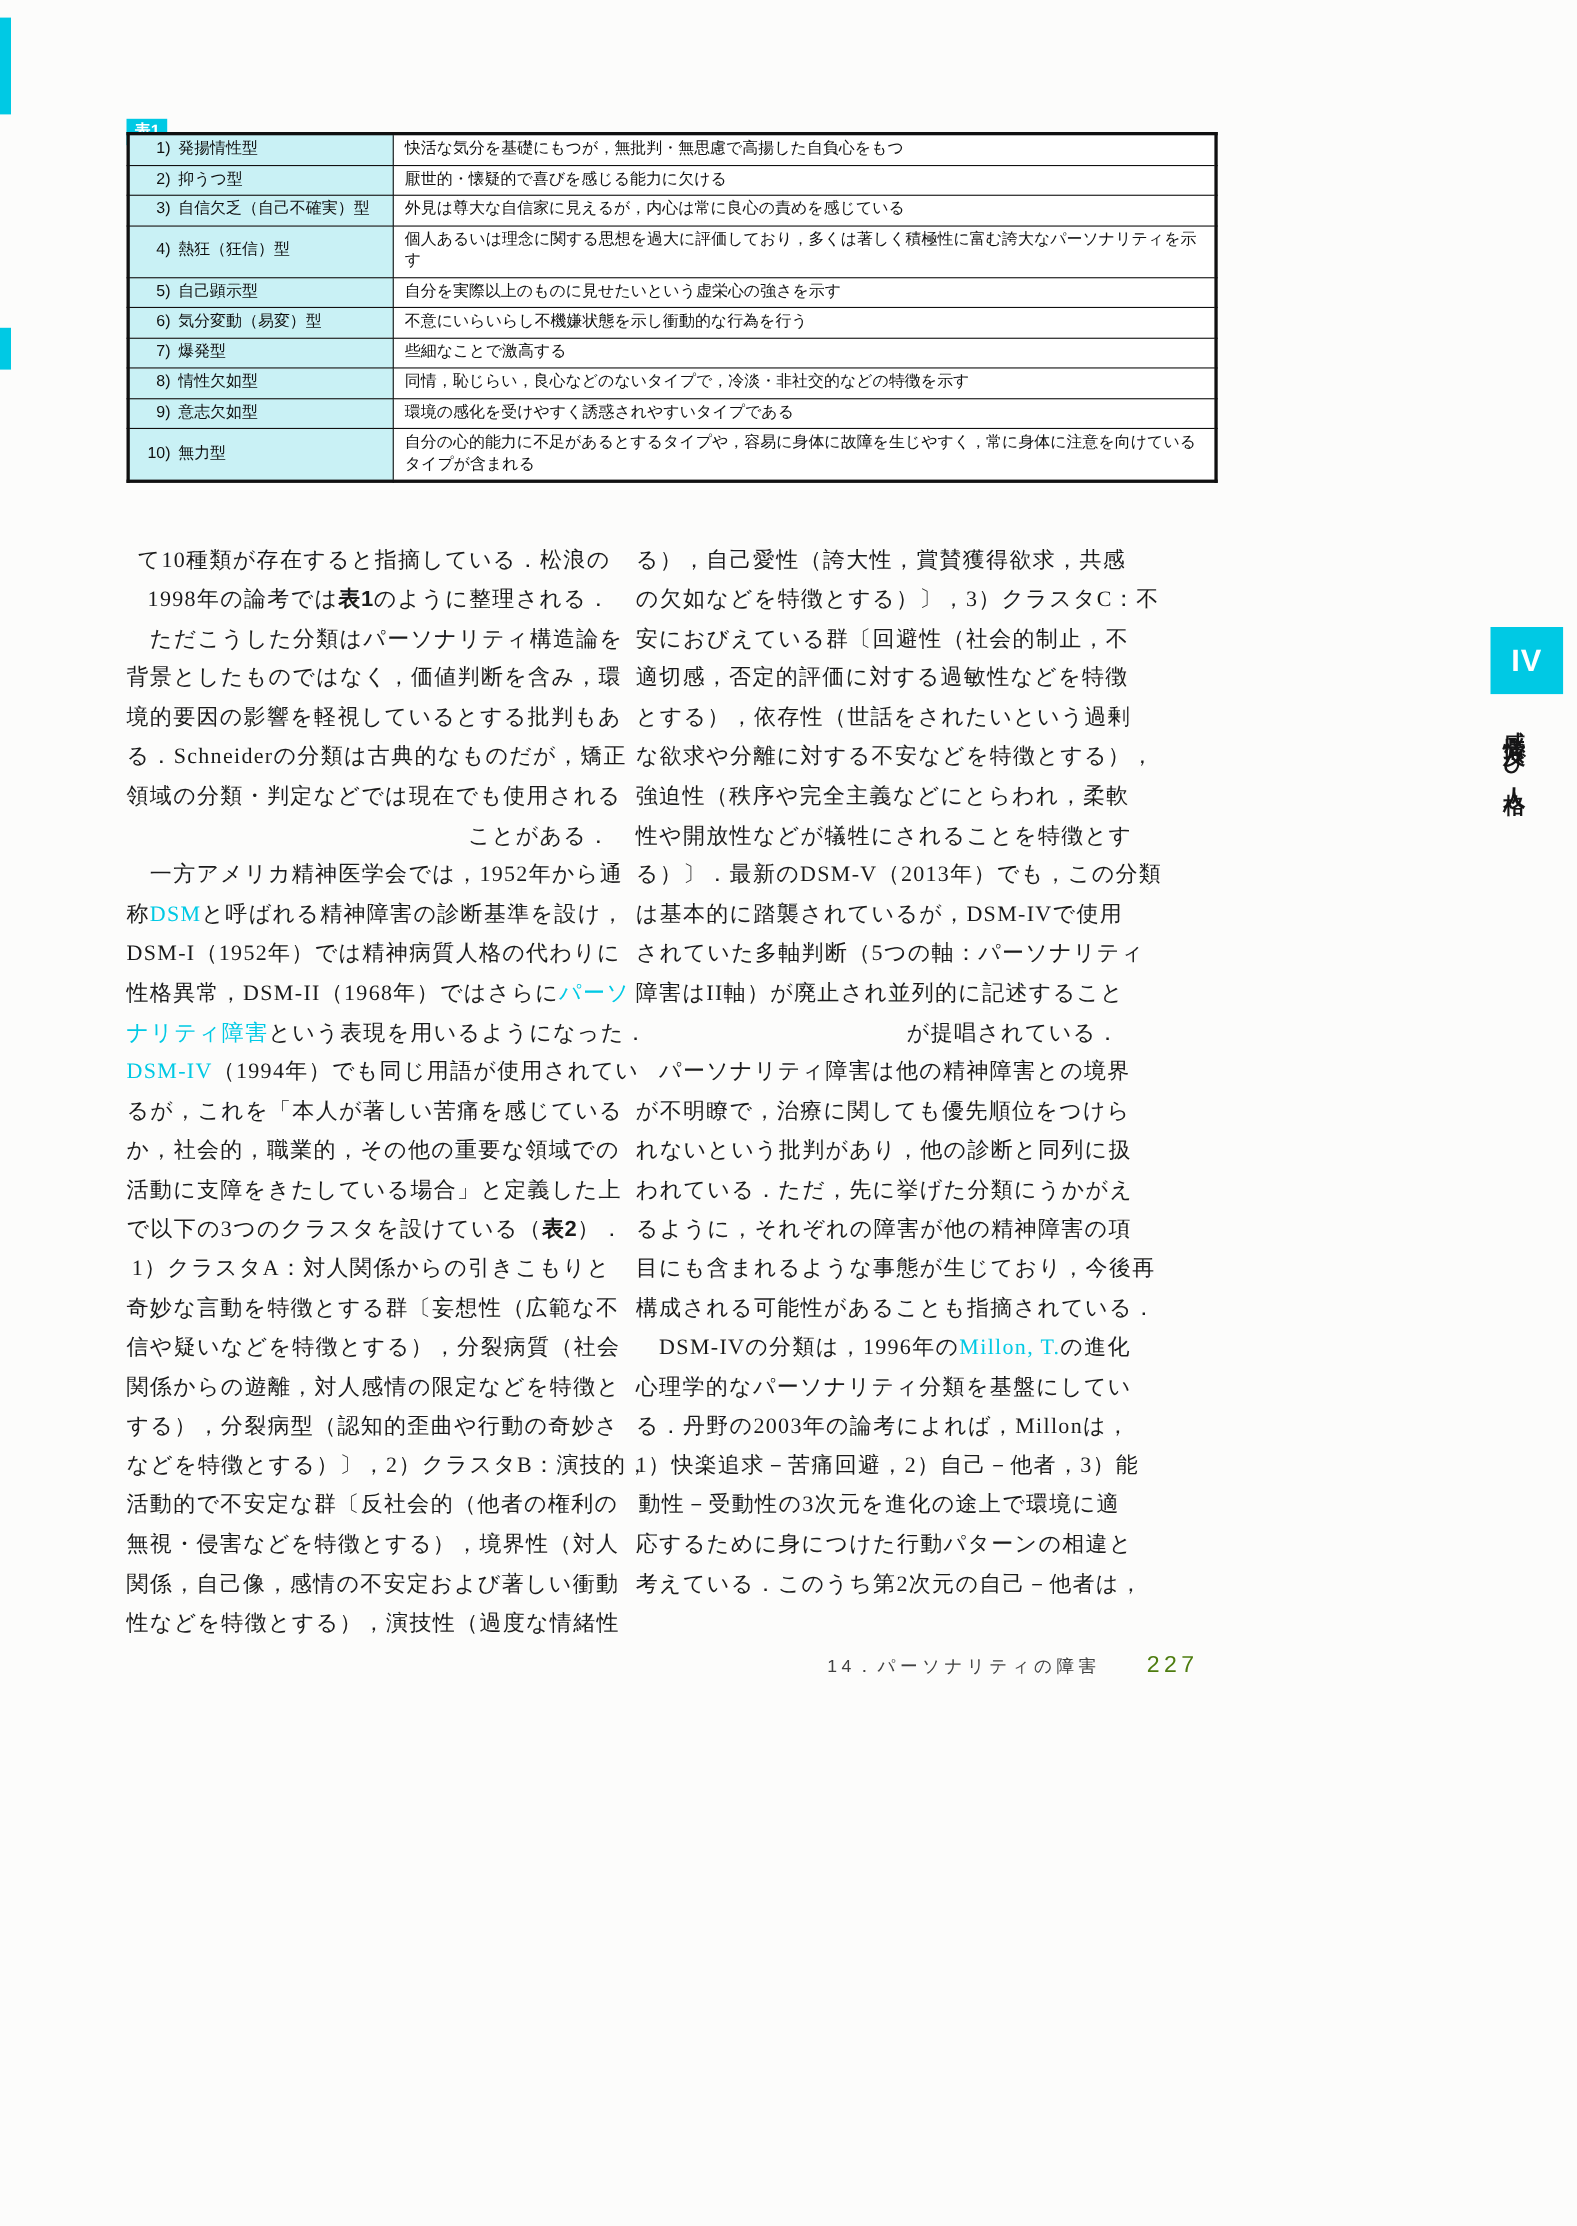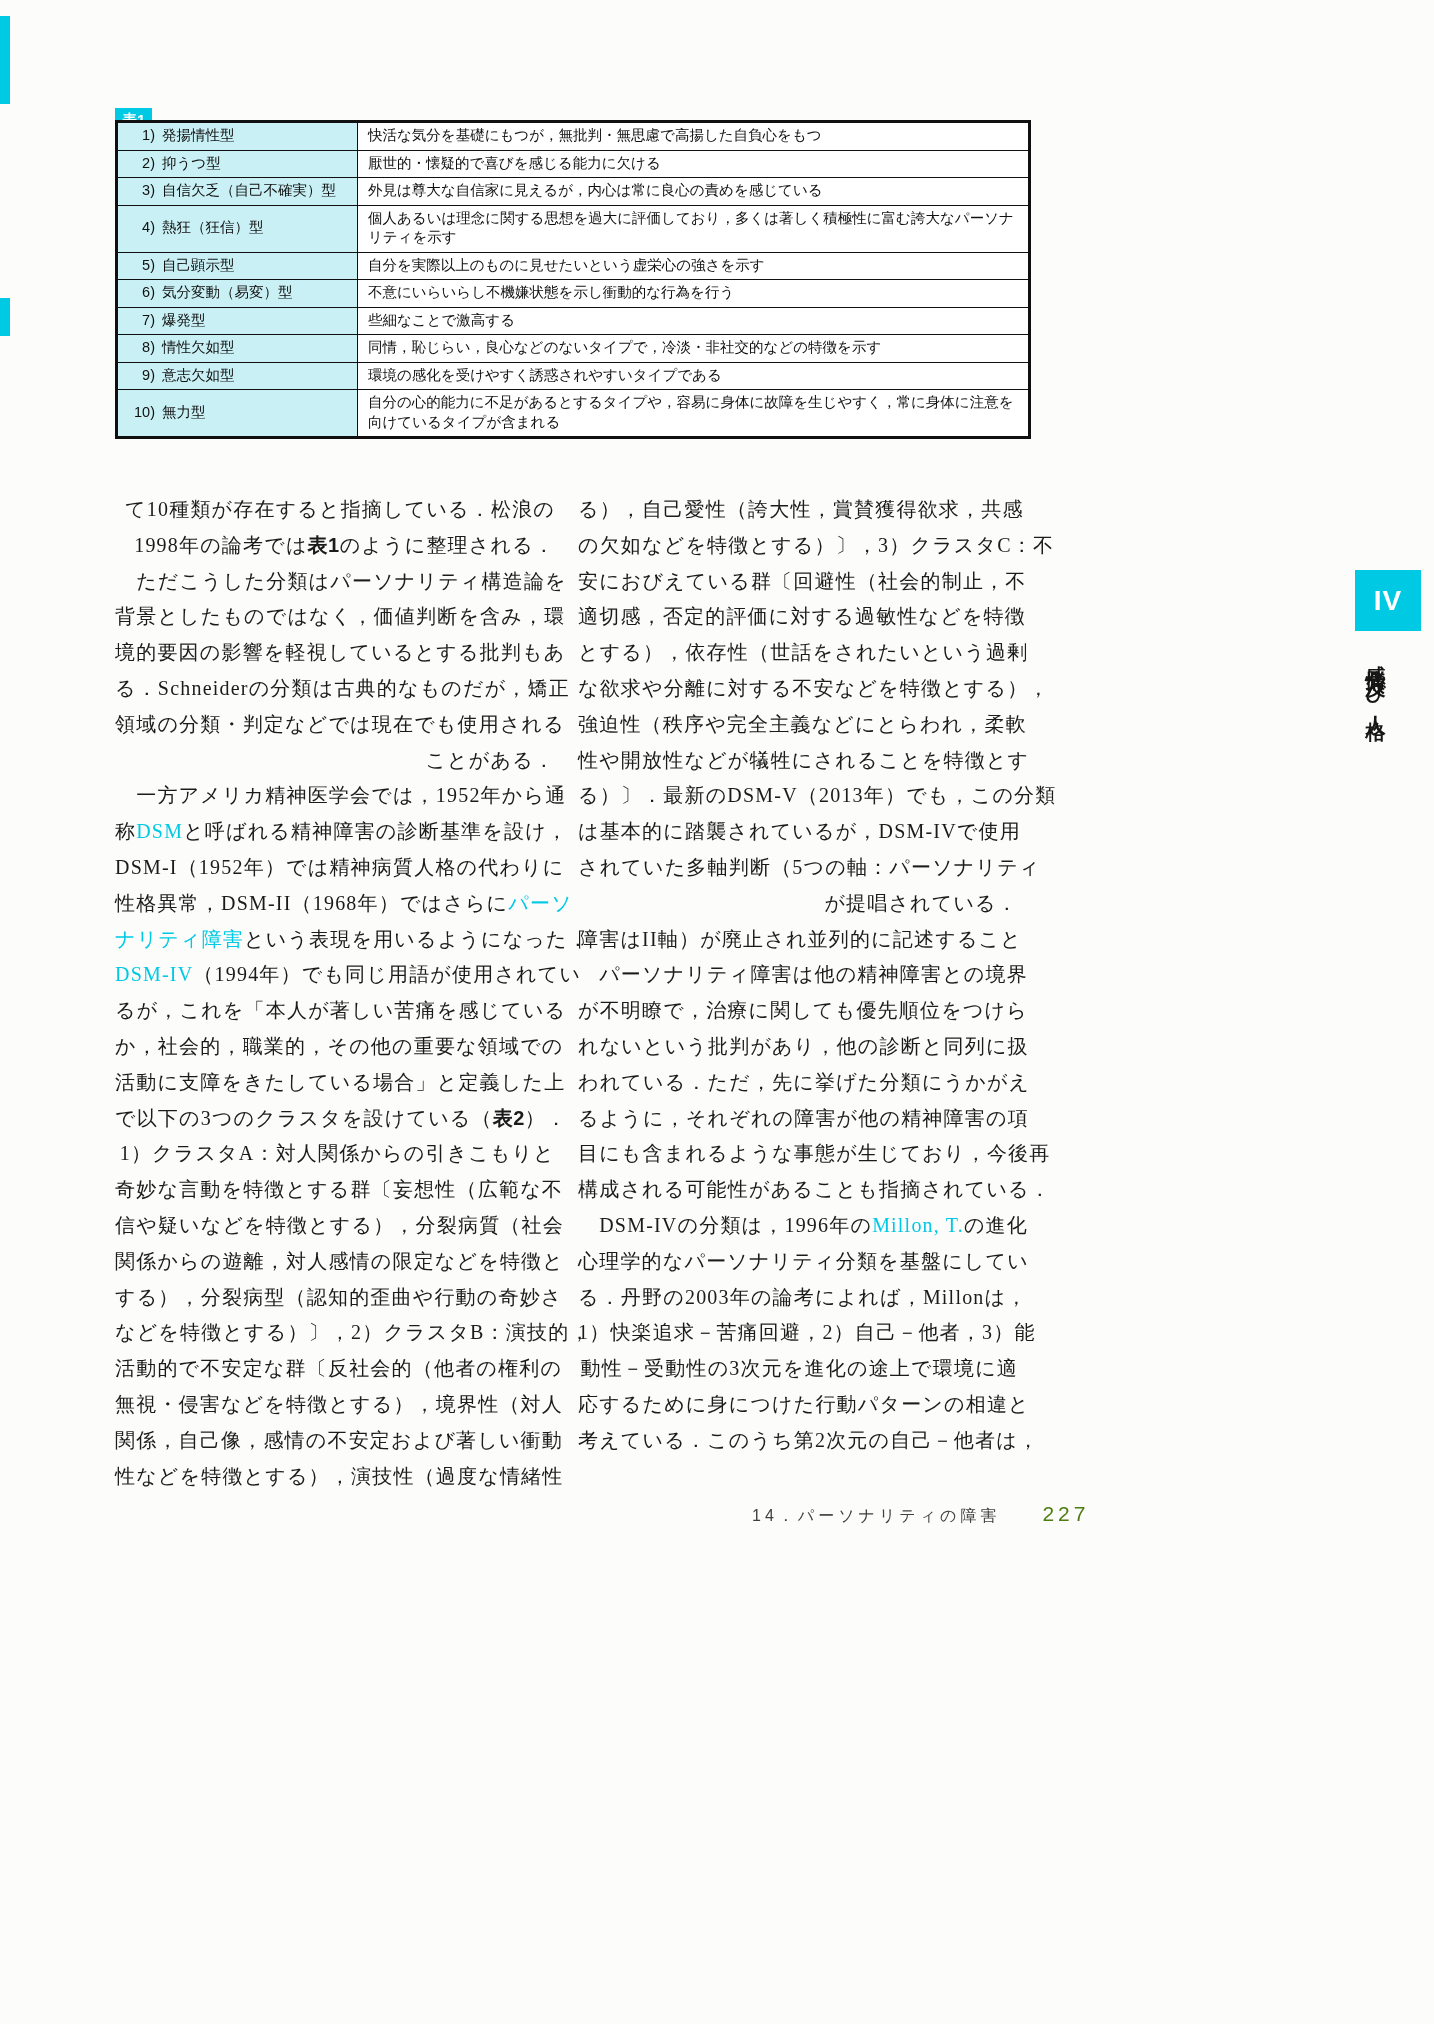--- a/index.html
+++ b/index.html
@@ -25,21 +25,21 @@
     font-family:"Liberation Sans","DejaVu Sans",sans-serif;
   }
   .tbl-label {
     background:var(--accent); color:#fff; font-weight:bold;
     font-size:15px; line-height:1; padding:4px 7px 5px;
   }
   .tbl-title { font-weight:bold; font-size:16px; color:#101010;margin-top:46px; }
 
   
   table.schneider {
-    position:absolute; left:115px; top:120px; width:916px;
+    position:absolute; left:115px; top:120px; width:992px;
     border-collapse:collapse; table-layout:fixed;
     font-family:"Liberation Sans","DejaVu Sans",sans-serif;
     font-size:14.5px; color:#101010;
     border:3px solid #101010;
   }
   table.schneider td {
     border:1.5px solid #101010;
     vertical-align:middle;
     line-height:19.5px;
     padding:3px 10px 4px;
@@ -180,22 +180,22 @@
     <div class="line"><span>の欠如などを特徴とする）〕，3）クラスタC：不</span></div>
     <div class="line"><span>安におびえている群〔回避性（社会的制止，不</span></div>
     <div class="line"><span>適切感，否定的評価に対する過敏性などを特徴</span></div>
     <div class="line"><span>とする），依存性（世話をされたいという過剰</span></div>
     <div class="line"><span>な欲求や分離に対する不安などを特徴とする），</span></div>
     <div class="line"><span>強迫性（秩序や完全主義などにとらわれ，柔軟</span></div>
     <div class="line"><span>性や開放性などが犠牲にされることを特徴とす</span></div>
     <div class="line"><span>る）〕．最新のDSM-V（2013年）でも，この分類</span></div>
     <div class="line"><span>は基本的に踏襲されているが，DSM-IVで使用</span></div>
     <div class="line"><span>されていた多軸判断（5つの軸：パーソナリティ</span></div>
+    <div class="line"><span>障害はII軸）が廃止され並列的に記述すること</span></div>
     <div class="line"><span>が提唱されている．</span></div>
-    <div class="line"><span>障害はII軸）が廃止され並列的に記述すること</span></div>
     <div class="line"><span>　パーソナリティ障害は他の精神障害との境界</span></div>
     <div class="line"><span>が不明瞭で，治療に関しても優先順位をつけら</span></div>
     <div class="line"><span>れないという批判があり，他の診断と同列に扱</span></div>
     <div class="line"><span>われている．ただ，先に挙げた分類にうかがえ</span></div>
     <div class="line"><span>るように，それぞれの障害が他の精神障害の項</span></div>
     <div class="line"><span>目にも含まれるような事態が生じており，今後再</span></div>
     <div class="line"><span>構成される可能性があることも指摘されている．</span></div>
     <div class="line"><span>　DSM-IVの分類は，1996年の</span><span class="seg-accent">Millon, T.</span><span>の進化</span></div>
     <div class="line"><span>心理学的なパーソナリティ分類を基盤にしてい</span></div>
     <div class="line"><span>る．丹野の2003年の論考によれば，Millonは，</span></div>

